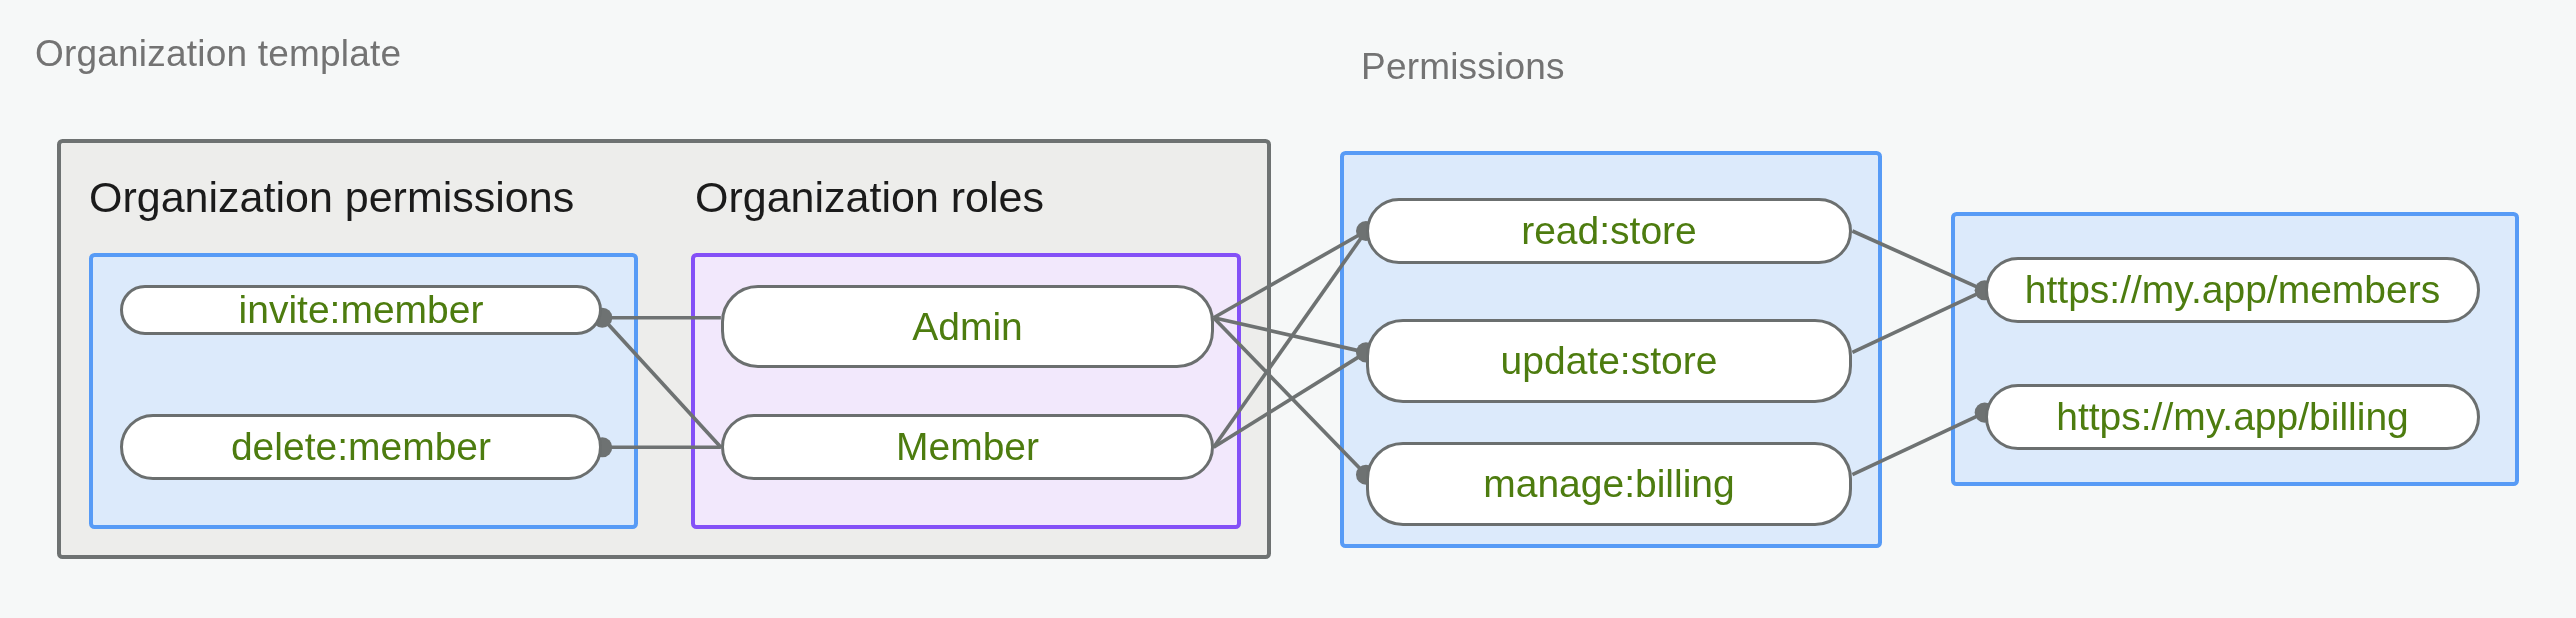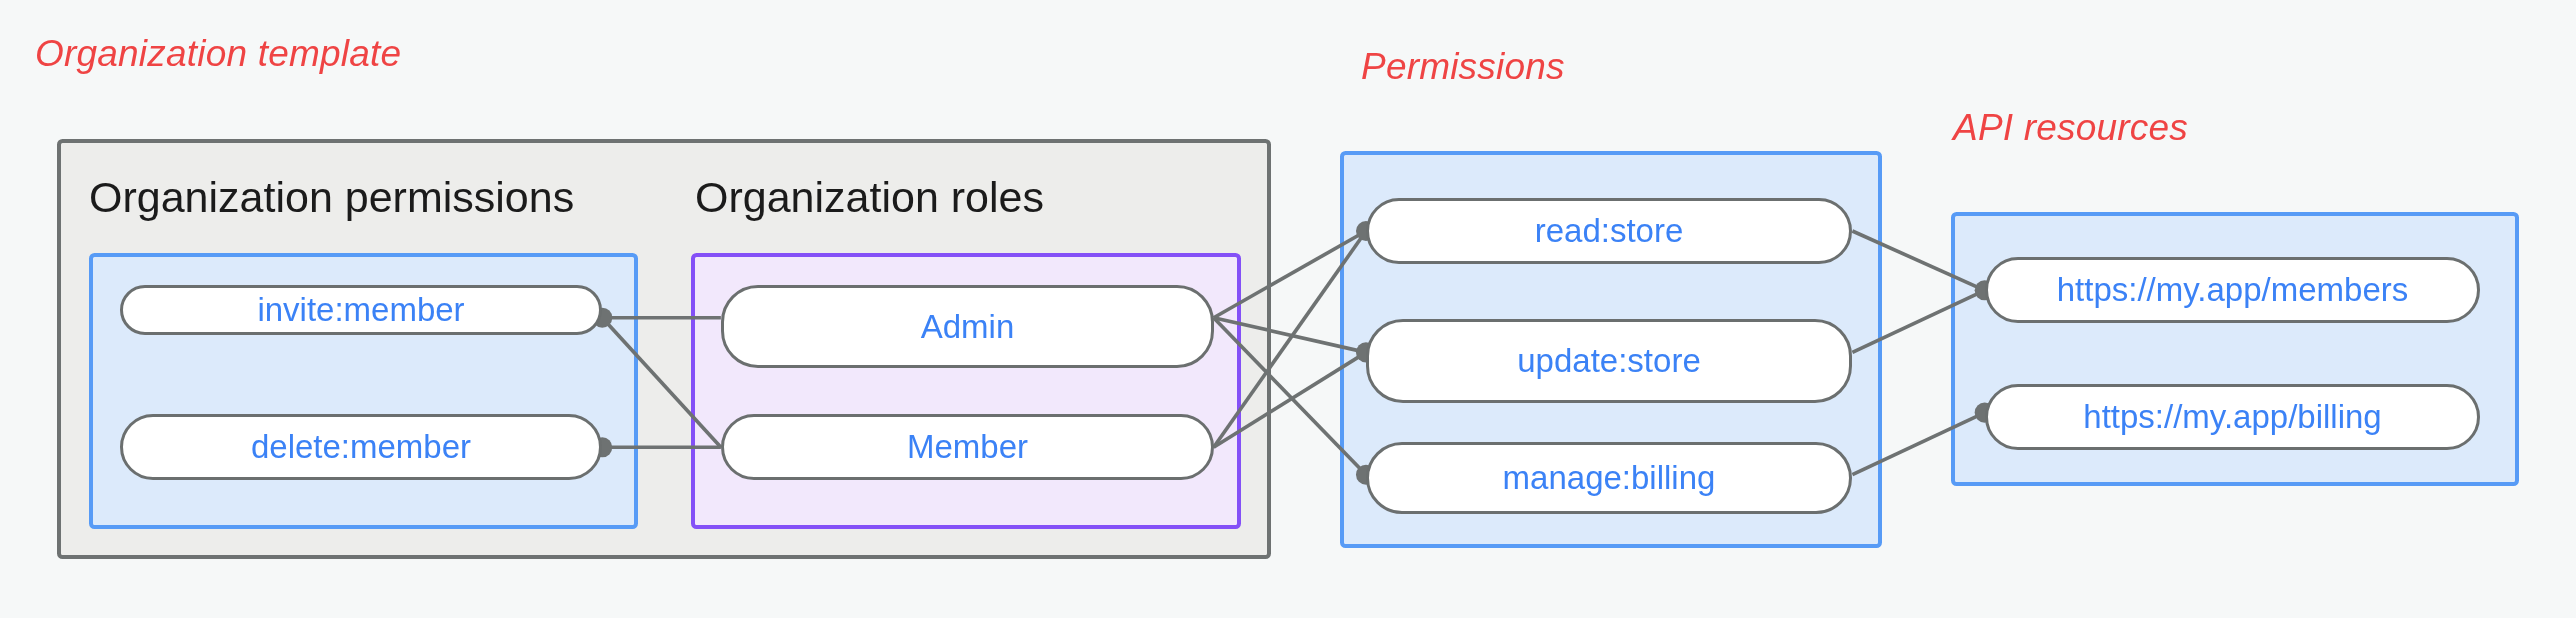--- a/index.html
+++ b/index.html
@@ -15,24 +15,23 @@
     width: 2576px;
     height: 619px;
     background: #f6f8f8;
     overflow: hidden;
   }
 
   
   .group-title {
     position: absolute;
     font-size: 37px;
-    color: #ef4444;
+    color: #737373;
     white-space: nowrap;
     letter-spacing: 0.2px;
-    font-style: italic;
   }
   .sub-title {
     position: absolute;
     font-size: 43px;
     color: #1b1b1b;
     white-space: nowrap;
   }
 
   
   .box {
@@ -56,22 +55,22 @@
   
   .pill {
     position: absolute;
     box-sizing: border-box;
     background: #ffffff;
     border: 3.7px solid #6b6f6f;
     border-radius: 37px;
     display: flex;
     align-items: center;
     justify-content: center;
-    color: #3b82f6;
-    font-size: 33px;
+    color: #4d7c0f;
+    font-size: 39px;
     white-space: nowrap;
     z-index: 5;
   }
 
   
   #edges {
     position: absolute;
     left: 0;
     top: 0;
     width: 2576px;
@@ -89,21 +88,20 @@
 </style>
 </head>
 <body>
 
 <div id="stage">
 
   <div class="group-title" style="left:35px; top:33px;">Organization template</div>
 
   <div class="group-title" style="left:1341px; top:46px;margin-left:20px;">Permissions</div>
 
-  <div class="group-title" style="left:1953px; top:107px;">API resources</div>
 
   <div class="box box-gray" style="left:57px; top:139px; width:1214px; height:420px;"></div>
 
   <div class="sub-title" style="left:89px; top:173px;">Organization permissions</div>
 
   <div class="sub-title" style="left:695px; top:173px;">Organization roles</div>
 
   <div class="box box-blue" style="left:89px; top:253px; width:549px; height:276px;"></div>
 
   <div class="box box-purple" style="left:691px; top:253px; width:550px; height:276px;"></div>
@@ -142,20 +140,20 @@
   <div class="pill" style="left:120px; top:414px; width:482px; height:66px;">delete:member</div>
 
   <div class="pill" style="left:721px; top:285px; width:493px; height:83px;">Admin</div>
 
   <div class="pill" style="left:721px; top:414px; width:493px; height:66px;">Member</div>
 
   <div class="pill" style="left:1366px; top:198px; width:486px; height:66px;">read:store</div>
 
   <div class="pill" style="left:1366px; top:319px; width:486px; height:84px;">update:store</div>
 
-  <div class="pill" style="left:1366px; top:442px; width:486px; height:72px;">manage:billing</div>
+  <div class="pill" style="left:1366px; top:442px; width:486px; height:84px;">manage:billing</div>
 
   <div class="pill" style="left:1985px; top:257px; width:495px; height:66px;">https://my.app/members</div>
 
   <div class="pill" style="left:1985px; top:384px; width:495px; height:66px;">https://my.app/billing</div>
 
 </div>
 
 
 </body></html>

